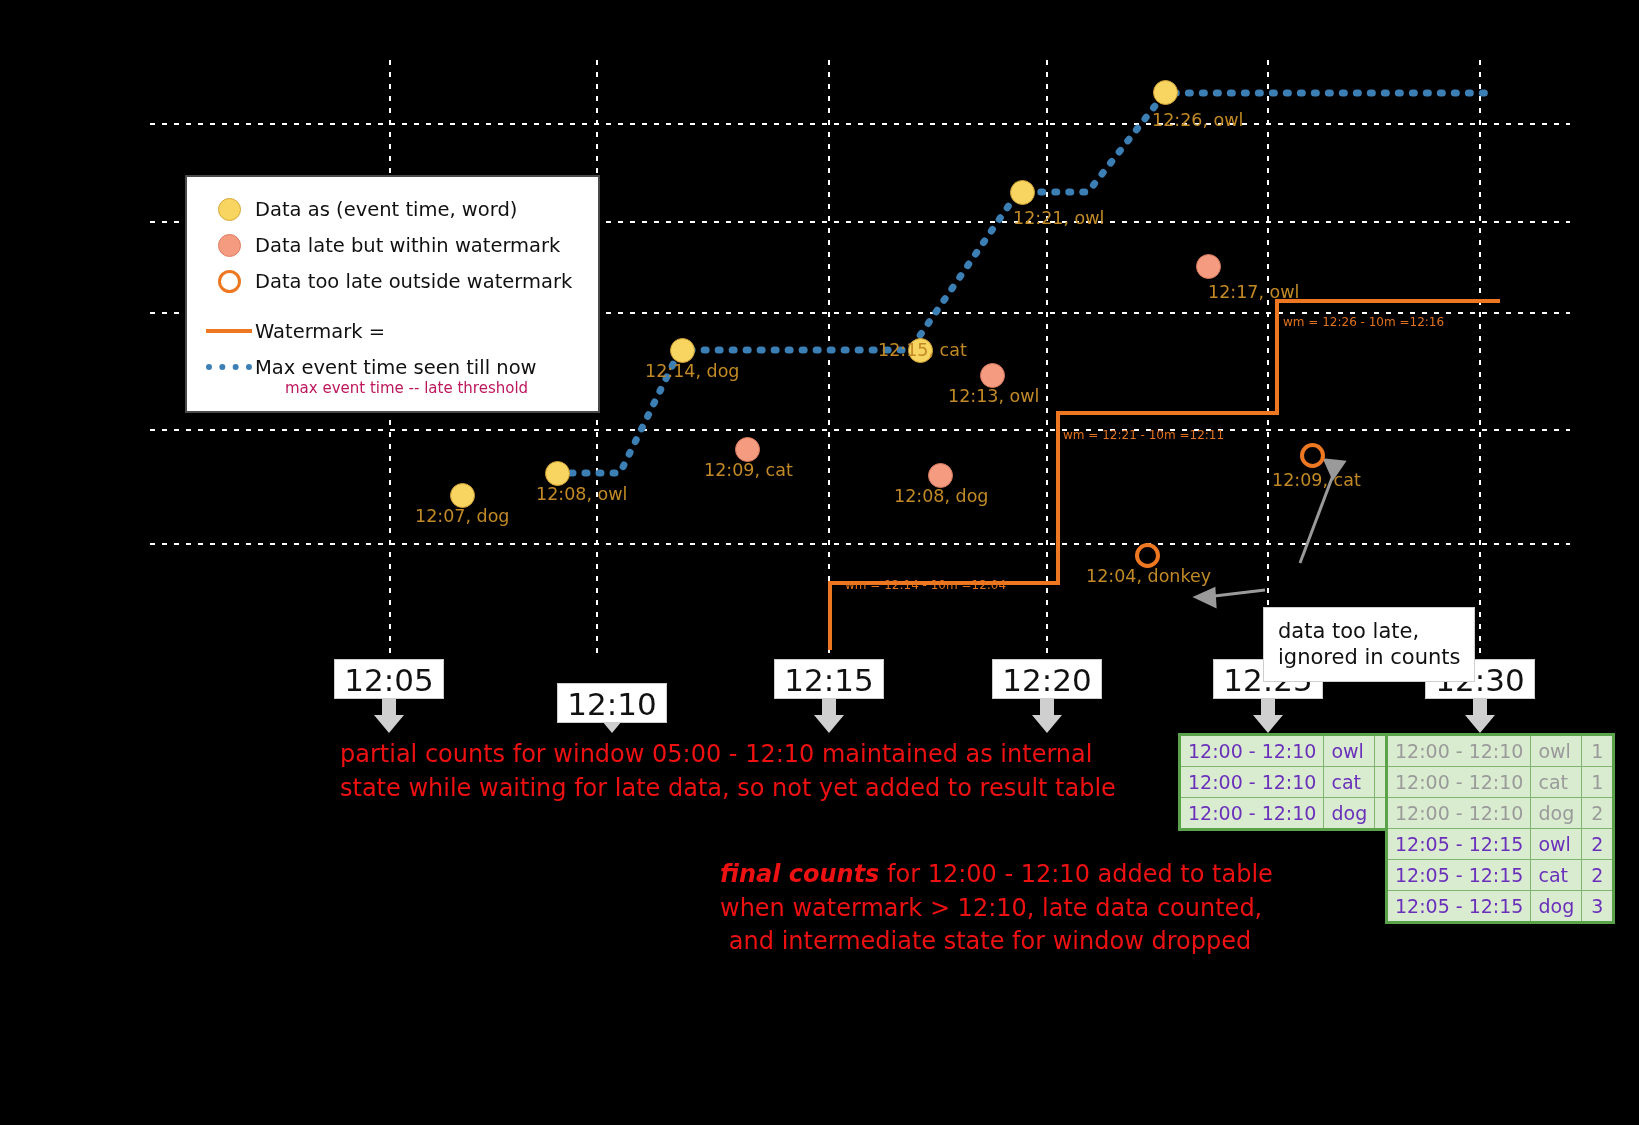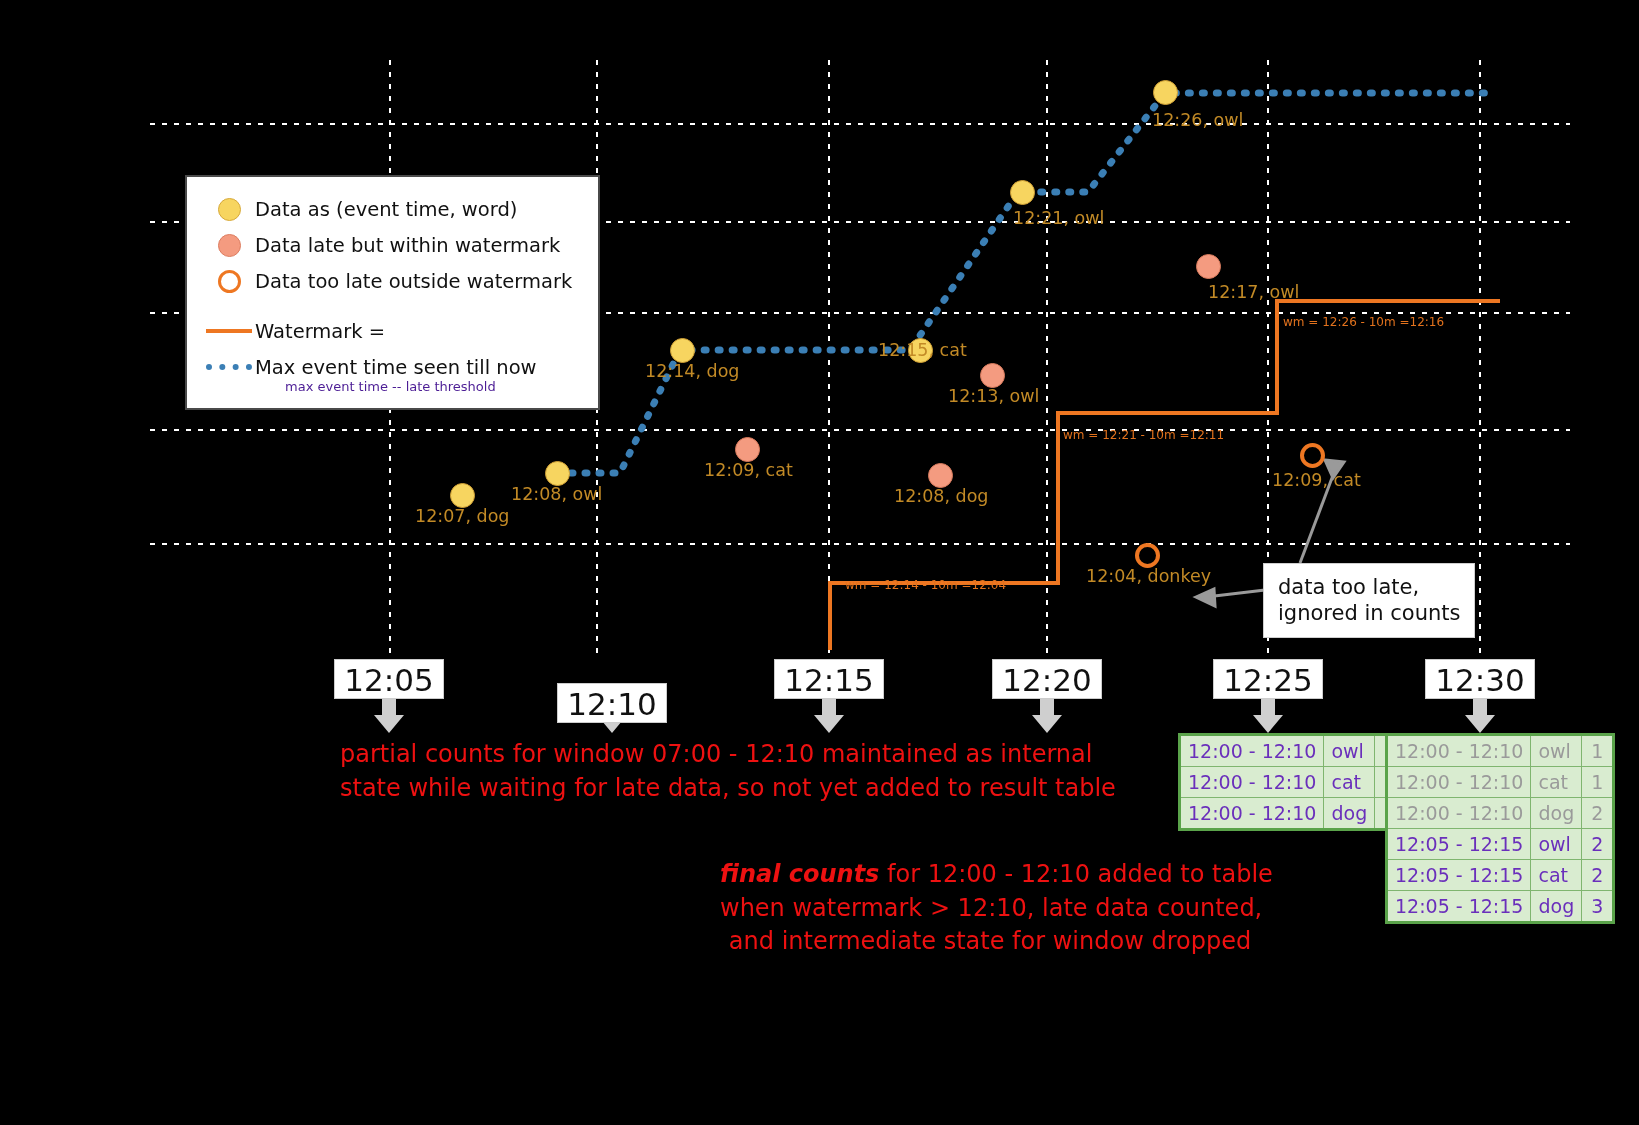--- a/index.html
+++ b/index.html
@@ -64,22 +64,22 @@
   .dash-line {
     width: 46px; height: 0;
     border-top: 6px dotted #3b7fb5;
   }
   .solid-line {
     width: 46px; height: 0;
     border-top: 4px solid #ee7722;
   }
   .legend-text { white-space: nowrap; }
   .legend-sub {
-    font-size: 13px;
-    color: #4c1d95;
+    font-size: 15px;
+    color: #be185d;
     padding-left: 82px;
     margin-top: -6px;
     white-space: nowrap;
   }
 
   
   .pt {
     position: absolute;
     width: 25px; height: 25px;
     border-radius: 50%;
@@ -120,20 +120,21 @@
   
   .callout {
     position: absolute;
     background: #fff;
     border: 1px solid #cfcfcf;
     padding: 10px 14px;
     font-size: 21px;
     color: #111;
     line-height: 1.25;
     white-space: nowrap;
+    margin-top: 44px;
   }
 
   
   .red-note {
     position: absolute;
     color: #ee1111;
     font-size: 24px;
     text-align: center;
     line-height: 1.4;
     white-space: nowrap;
@@ -246,21 +247,21 @@
         </span>
       <span class="legend-text">Max event time seen till now</span>
     </div>
     <div class="legend-sub">max event time -- late threshold</div>
   </div>
 
   <div class="pt yellow" style="left:450px; top:483px;"></div>
   <div class="pt-label" style="left:415px; top:506px;">12:07, dog</div>
 
   <div class="pt yellow" style="left:545px; top:461px;"></div>
-  <div class="pt-label" style="left:511px; top:484px;">12:08, owl</div>
+  <div class="pt-label" style="left:536px; top:484px;">12:08, owl</div>
 
   <div class="pt salmon" style="left:735px; top:437px;"></div>
   <div class="pt-label" style="left:704px; top:460px;">12:09, cat</div>
 
   <div class="pt yellow" style="left:670px; top:338px;"></div>
   <div class="pt-label" style="left:645px; top:361px;">12:14, dog</div>
 
   <div class="pt yellow" style="left:908px; top:338px;"></div>
   <div class="pt-label" style="left:878px; top:340px;">12:15, cat</div>
 
@@ -295,21 +296,21 @@
   <div class="timebox" style="left:992px; top:659px;">12:20</div>
   <div class="timebox" style="left:1213px; top:659px;">12:25</div>
   <div class="timebox" style="left:1425px; top:659px;">12:30</div>
 
   <div class="callout" style="left:1263px; top:563px;">
     <div>data too late,</div>
     <div>ignored in counts</div>
   </div>
 
   <div class="red-note" style="left:340px; top:738px; width:740px;">
-    <div>partial counts for window 07:00 - 12:10 maintained as internal</div>
+    <div>partial counts for window 05:00 - 12:10 maintained as internal</div>
     <div>state while waiting for late data, so not yet added  to result table</div>
   </div>
 
   <div class="red-note" style="left:720px; top:858px; width:540px;">
     <div>
       <span class="emph">final counts</span><span> for 12:00 - 12:10 added to table</span>
     </div>
     <div>when watermark &gt; 12:10, late data counted,</div>
     <div>and intermediate state for window dropped</div>
   </div>

